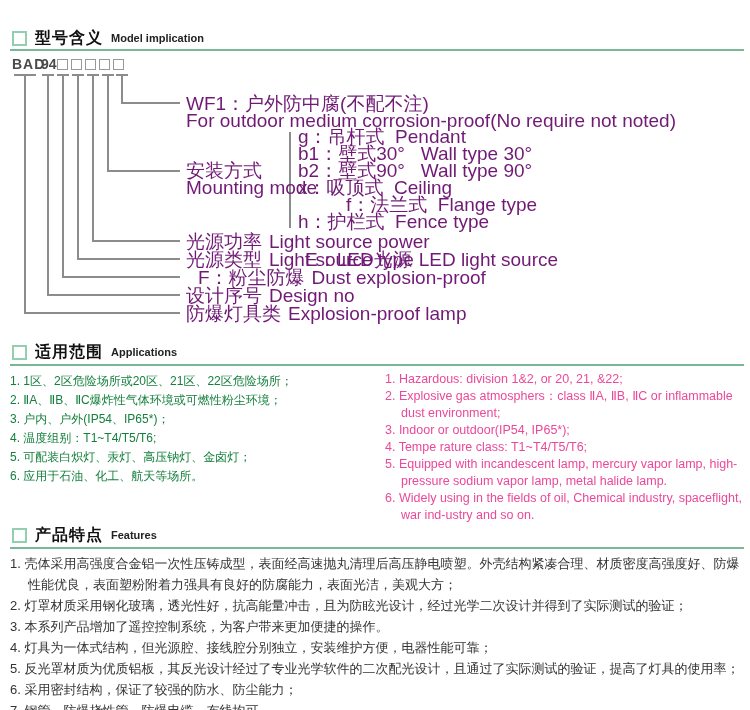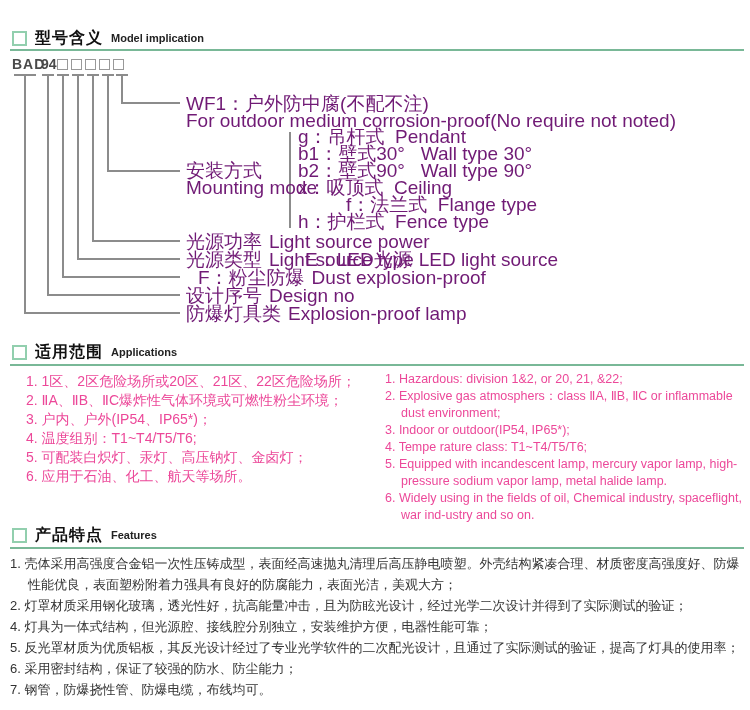--- a/index.html
+++ b/index.html
@@ -18,21 +18,21 @@
   .diagram{position:absolute;left:0;top:56px;width:750px;height:268px;}
   .code-prefix{position:absolute;left:12px;top:0;font-size:14px;font-weight:bold;color:#4a4a4a;letter-spacing:1px;}
   .code-series{position:absolute;left:41px;top:0;font-size:14px;font-weight:bold;color:#4a4a4a;text-align:right;}
   .code-boxes{position:absolute;left:57px;top:3px;display:flex;gap:3px;}
   .code-box{width:9px;height:9px;border:1.5px solid #999;background:#fff;display:inline-block;}
   .dlines{position:absolute;left:0;top:0;}
   .dlabel{position:absolute;font-size:19px;line-height:15px;color:#701a75;white-space:pre;}
   .dpair{display:flex;gap:7px;white-space:pre;}
 
   
-  .apps-left{position:absolute;left:26px;top:372px;width:372px;font-size:14px;line-height:19px;color:#ec4899;}
+  .apps-left{position:absolute;left:10px;top:372px;width:372px;font-size:12px;line-height:19px;color:#15803d;}
   .apps-left div{white-space:nowrap;}
   .apps-right{position:absolute;left:385px;top:371px;width:362px;font-size:12.5px;line-height:17px;color:#ec4899;}
   .apps-right div{padding-left:16px;text-indent:-16px;}
 
   
   .features{position:absolute;left:10px;top:553px;width:737px;font-size:13px;line-height:21px;color:#333;}
   .features div{padding-left:18px;text-indent:-18px;}
 </style>
 </head>
 <body>
@@ -150,19 +150,20 @@
   <div class="sec-head" style="top:524px;">
     <span class="sec-square"></span>
     <span class="sec-zh">产品特点</span>
     <span class="sec-en">Features</span>
   </div>
   <div class="rule" style="top:547px;"></div>
 
   <div class="features">
     <div>1. 壳体采用高强度合金铝一次性压铸成型，表面经高速抛丸清理后高压静电喷塑。外壳结构紧凑合理、材质密度高强度好、防爆性能优良，表面塑粉附着力强具有良好的防腐能力，表面光洁，美观大方；</div>
     <div>2. 灯罩材质采用钢化玻璃，透光性好，抗高能量冲击，且为防眩光设计，经过光学二次设计并得到了实际测试的验证；</div>
+    <div>3. 本系列产品增加了遥控控制系统，为客户带来更加便捷的操作。</div>
     <div>4. 灯具为一体式结构，但光源腔、接线腔分别独立，安装维护方便，电器性能可靠；</div>
     <div>5. 反光罩材质为优质铝板，其反光设计经过了专业光学软件的二次配光设计，且通过了实际测试的验证，提高了灯具的使用率；</div>
     <div>6. 采用密封结构，保证了较强的防水、防尘能力；</div>
     <div>7. 钢管，防爆挠性管、防爆电缆，布线均可。</div>
   </div>
 
 </div>
 
 </body></html>

